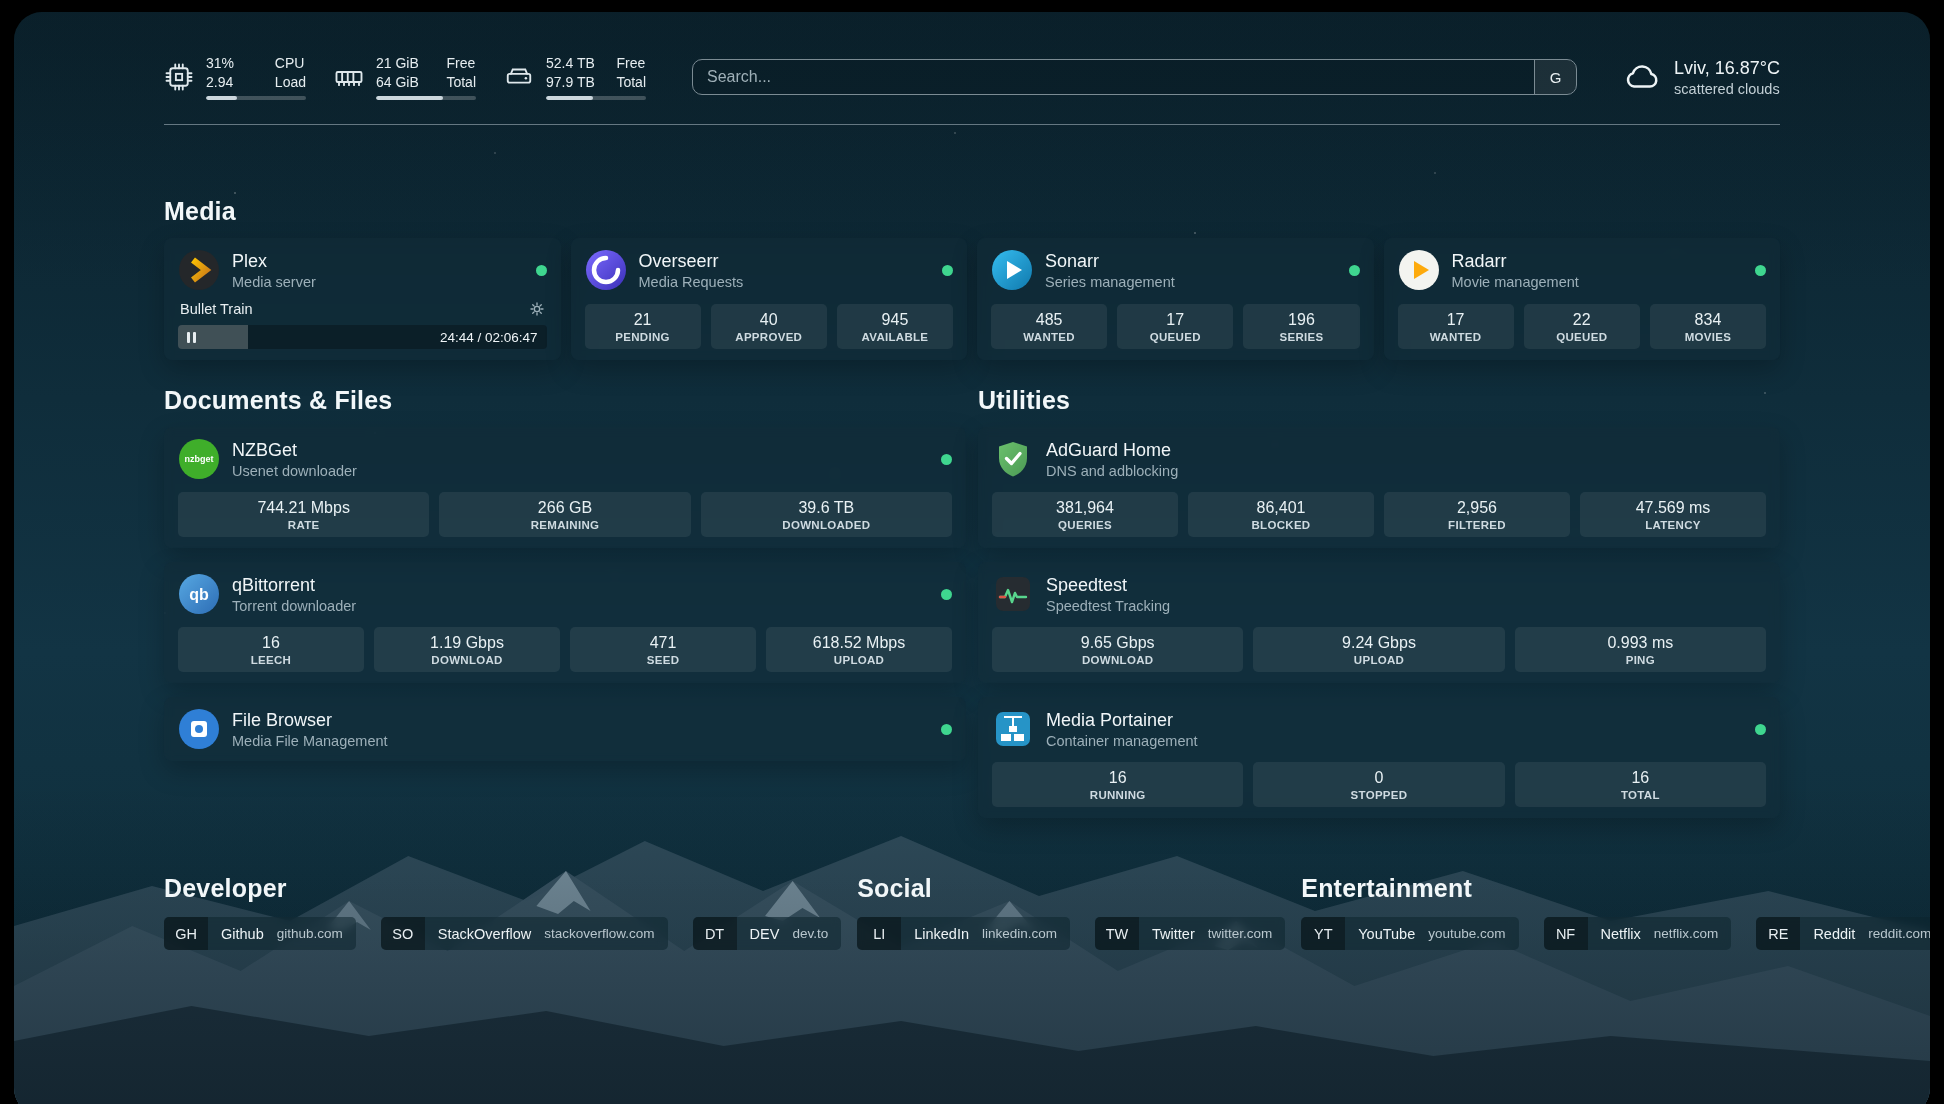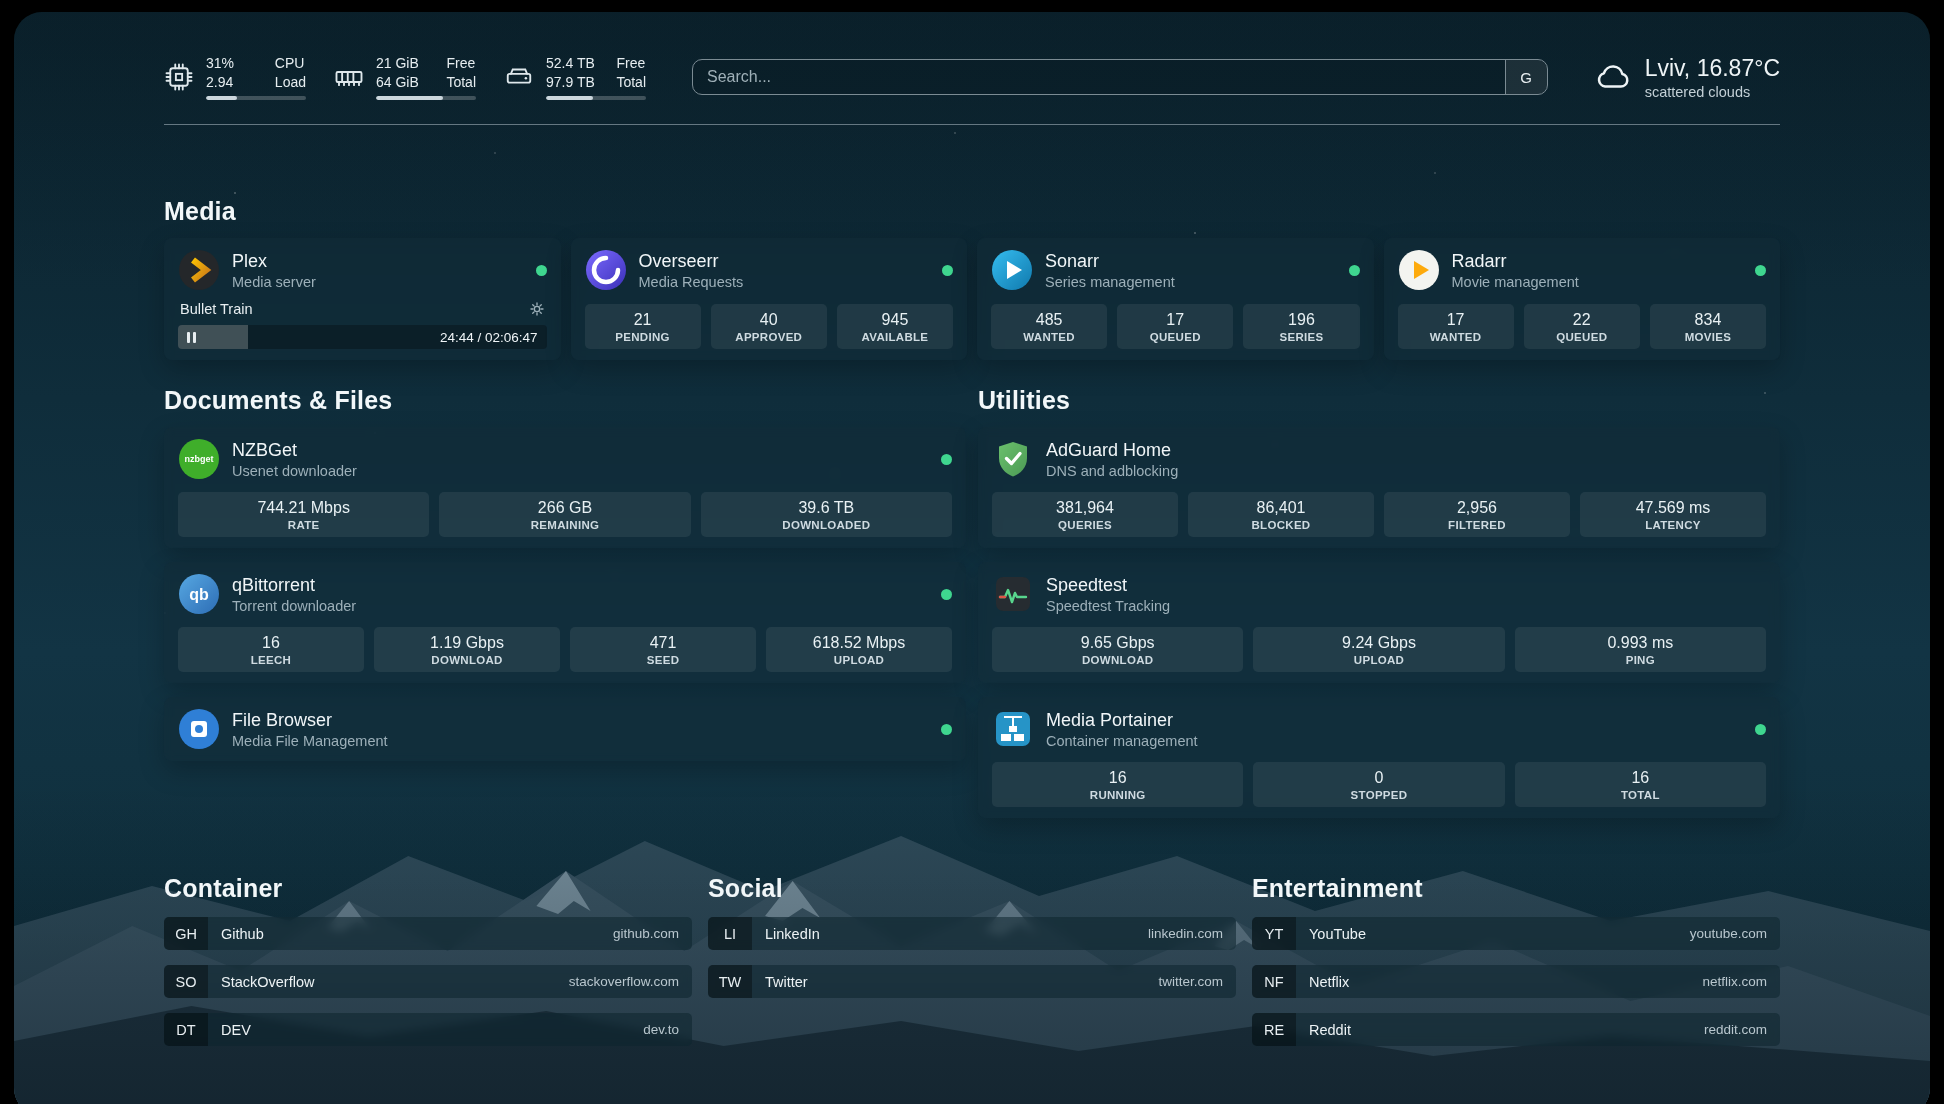--- a/index.html
+++ b/index.html
@@ -35,21 +35,21 @@
   .search { flex:1; margin:0 46px; display:flex; align-items:stretch; height:36px;
     border:1px solid #7b8b93; border-radius:10px; background:rgba(8,26,34,0.35); overflow:hidden; }
   .search input { flex:1; background:transparent; border:none; outline:none; color:#dfe7ea; font-size:16px;
     padding:0 14px; font-family:"Liberation Sans", sans-serif; }
   .search input::placeholder { color:#9fb0b8; }
   .g-btn { width:42px; display:flex; align-items:center; justify-content:center;
     background:rgba(255,255,255,0.08); border-left:1px solid #7b8b93; color:#e8eef1; font-size:15px; cursor:pointer; }
 
   .weather { display:flex; align-items:center; gap:13px; color:#eef4f6; }
   .weather-text { display:flex; flex-direction:column; gap:2px; }
-  .weather-loc { font-size:23px; }
+  .weather-loc { font-size:18px; }
   .weather-cond { font-size:14.5px; color:#c3d0d6; }
 
   .divider { margin-top:24px; border-bottom:1px solid rgba(210,225,232,0.45); }
 
   
   .section-title { font-size:25px; font-weight:700; color:#f2f7f9; letter-spacing:.2px; }
   .section-media { margin-top:72px; }
   .media-grid { display:grid; grid-template-columns:repeat(4,1fr); gap:10px; margin-top:12px; }
 
   .card { background:rgba(17,43,55,0.58); border-radius:8px; padding:11px 14px;
@@ -76,21 +76,21 @@
   .np-fill { position:absolute; left:0; top:0; bottom:0; background:rgba(255,255,255,0.22); }
   .pause { position:relative; display:flex; gap:3px; z-index:1; }
   .pause i { display:block; width:3px; height:11px; background:#e8eef1; border-radius:1px; }
   .np-time { margin-left:auto; font-size:13.5px; color:#f0f5f7; position:relative; z-index:1; }
 
   .two-col { display:grid; grid-template-columns:1fr 1fr; gap:12px; margin-top:26px; align-items:start; }
   .col-stack { display:flex; flex-direction:column; gap:14px; margin-top:12px; }
 
   
   .bookmarks { display:grid; grid-template-columns:repeat(3,1fr); gap:16px; margin-top:56px; padding-bottom:30px; }
-  .bm-rows { display:flex; flex-direction:column; gap:15px; margin-top:14px;justify-content:flex-end; }
+  .bm-rows { display:flex; gap:25px; margin-top:14px;justify-content:flex-end; }
   .bm-row { display:flex; align-items:stretch; background:rgba(13,36,46,0.55); border-radius:5px; overflow:hidden;
     height:33px; backdrop-filter:blur(4px); cursor:pointer; }
   .bm-abbr { width:44px; background:rgba(0,0,0,0.35); color:#e8eef1; display:flex; align-items:center;
     justify-content:center; font-size:14.5px; flex:0 0 auto; }
   .bm-name { display:flex; align-items:center; padding:0 13px; color:#edf3f5; font-size:14.5px; }
   .bm-domain { margin-left:auto; display:flex; align-items:center; padding-right:13px; color:#b9c7ce; font-size:13.5px; }
 </style>
 </head>
 <body>
 
@@ -556,21 +556,21 @@
               </div>
             </div>
           </div>
         </div>
       </div>
     </div>
 
     <div class="bookmarks">
 
       <div>
-        <div class="section-title">Container</div>
+        <div class="section-title">Developer</div>
         <div class="bm-rows">
           <div class="bm-row">
             <span class="bm-abbr">GH</span>
             <span class="bm-name">Github</span>
             <span class="bm-domain">github.com</span>
           </div>
           <div class="bm-row">
             <span class="bm-abbr">SO</span>
             <span class="bm-name">StackOverflow</span>
             <span class="bm-domain">stackoverflow.com</span>

